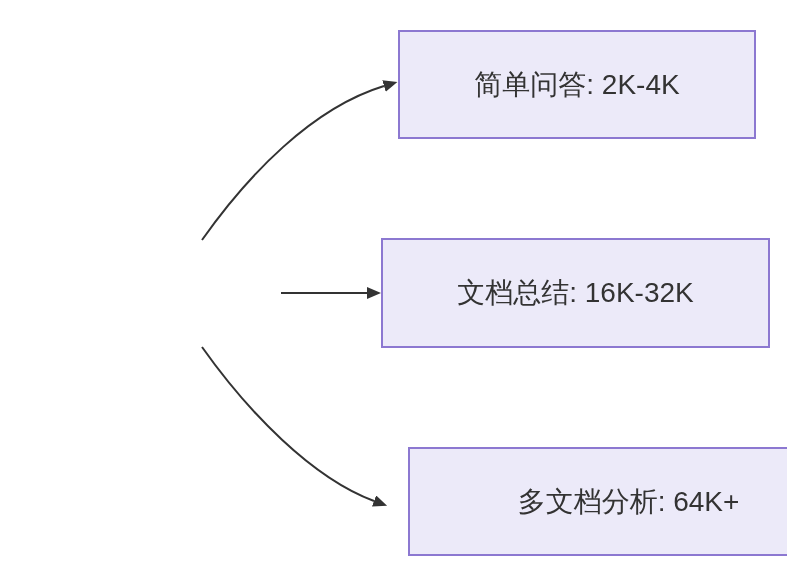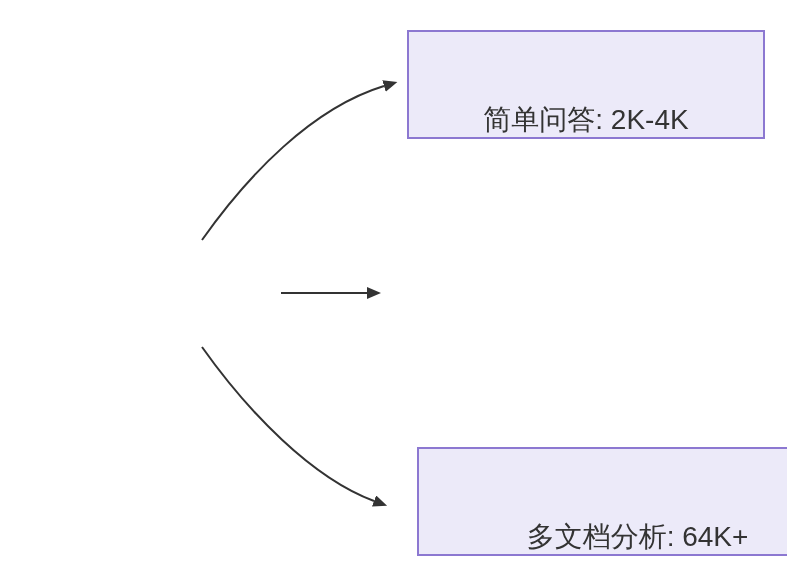--- a/index.html
+++ b/index.html
@@ -29,30 +29,29 @@
     fill: none;
   }
   .arrowhead {
     fill: var(--edge, #333333);
     stroke: none;
   }
   .node {
     position: absolute;
     box-sizing: border-box;
     display: flex;
-    align-items: flex-end;
+    align-items: center;
     justify-content: center;
     background: var(--node-fill, #ECEAF9);
     border: 2px solid var(--node-border, #8C78D1);
     color: var(--text, #333333);
     font-size: 28px;
     line-height: 1.2;
     text-align: center;
     white-space: nowrap;
-    margin-left: 9px;
   }
   .node-root    { left: 33px;  top: 240px; width: 248px; height: 107px; }
   .node-top     { left: 398px; top: 30px;  width: 358px; height: 109px; }
   .node-middle  { left: 381px; top: 238px; width: 389px; height: 110px; }
   .node-bottom  { left: 408px; top: 447px; width: 416px; height: 109px; padding-left: 25px; }
 </style>
 </head>
 <body>
 
 <div class="canvas">
@@ -66,18 +65,21 @@
     <path class="edge" marker-end="url(#arrow)" d="M 202 240 C 248 175, 312 108, 384 86"></path>
     <path class="edge" marker-end="url(#arrow)" d="M 281 293 L 367 293"></path>
     <path class="edge" marker-end="url(#arrow)" d="M 202 347 C 248 412, 312 478, 374 501"></path>
   </svg>
 
 
   <div class="node node-top">
     <span>简单问答: 2K-4K</span>
   </div>
 
+  <div class="node node-middle">
+    <span>文档总结: 16K-32K</span>
+  </div>
 
   <div class="node node-bottom">
     <span>多文档分析: 64K+</span>
   </div>
 
 </div>
 
 </body></html>

